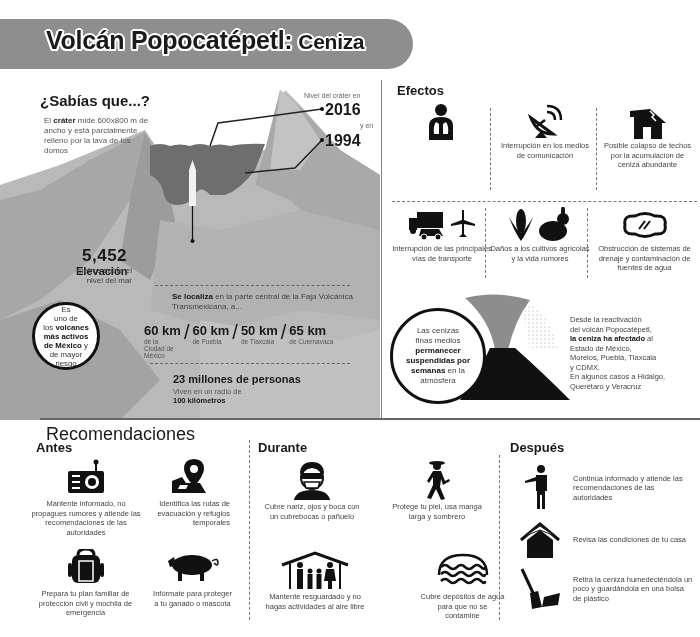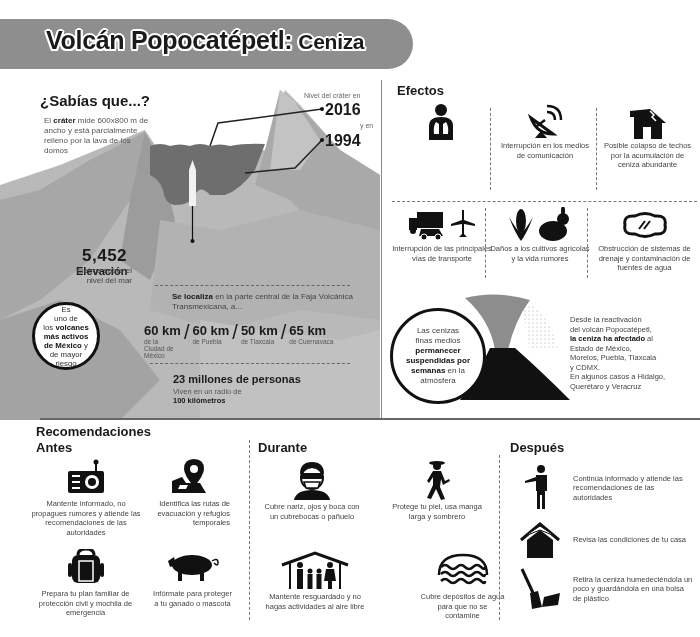--- a/index.html
+++ b/index.html
@@ -74,21 +74,21 @@
   }
   .ash-circle .inner { font-size: 8px; line-height: 10px; color: #444; width: 84px; }
   .ash-circle .inner b { color: #111; margin-top: 44px; }
   .ash-volcano { position: absolute; left: 460px; top: 290px; z-index: 2; }
   .afectado { position: absolute; left: 570px; top: 315px; width: 125px; font-size: 7.5px; line-height: 9.5px; color: #444; }
   .afectado b { color: #111; }
 
   .panel-bottom-line { position: absolute; left: 40px; top: 418px; width: 660px; height: 0; border-top: 2px solid #666; }
 
   
-  .rec-title { position: absolute; left: 36px; top: 424px; font-size: 13px; font-weight: bold; color: #1a1a1a; }
+  .rec-title { position: absolute; left: 46px; top: 424px; font-size: 18px; font-weight: normal; color: #1a1a1a; }
   .sec-title { position: absolute; font-size: 13px; font-weight: bold; color: #1a1a1a; }
   .rec { position: absolute; text-align: center; }
   .rec .icon { display: flex; justify-content: center; align-items: center; height: 44px; }
   .rec .txt { font-size: 7.5px; line-height: 9.5px; color: #444; }
   .desp { position: absolute; display: flex; align-items: center; }
   .desp .icon { width: 50px; display: flex; justify-content: center; }
   .desp .txt { font-size: 7.5px; line-height: 9.5px; color: #444; margin-left: 8px; width: 120px; }
 </style>
 </head>
 <body>

